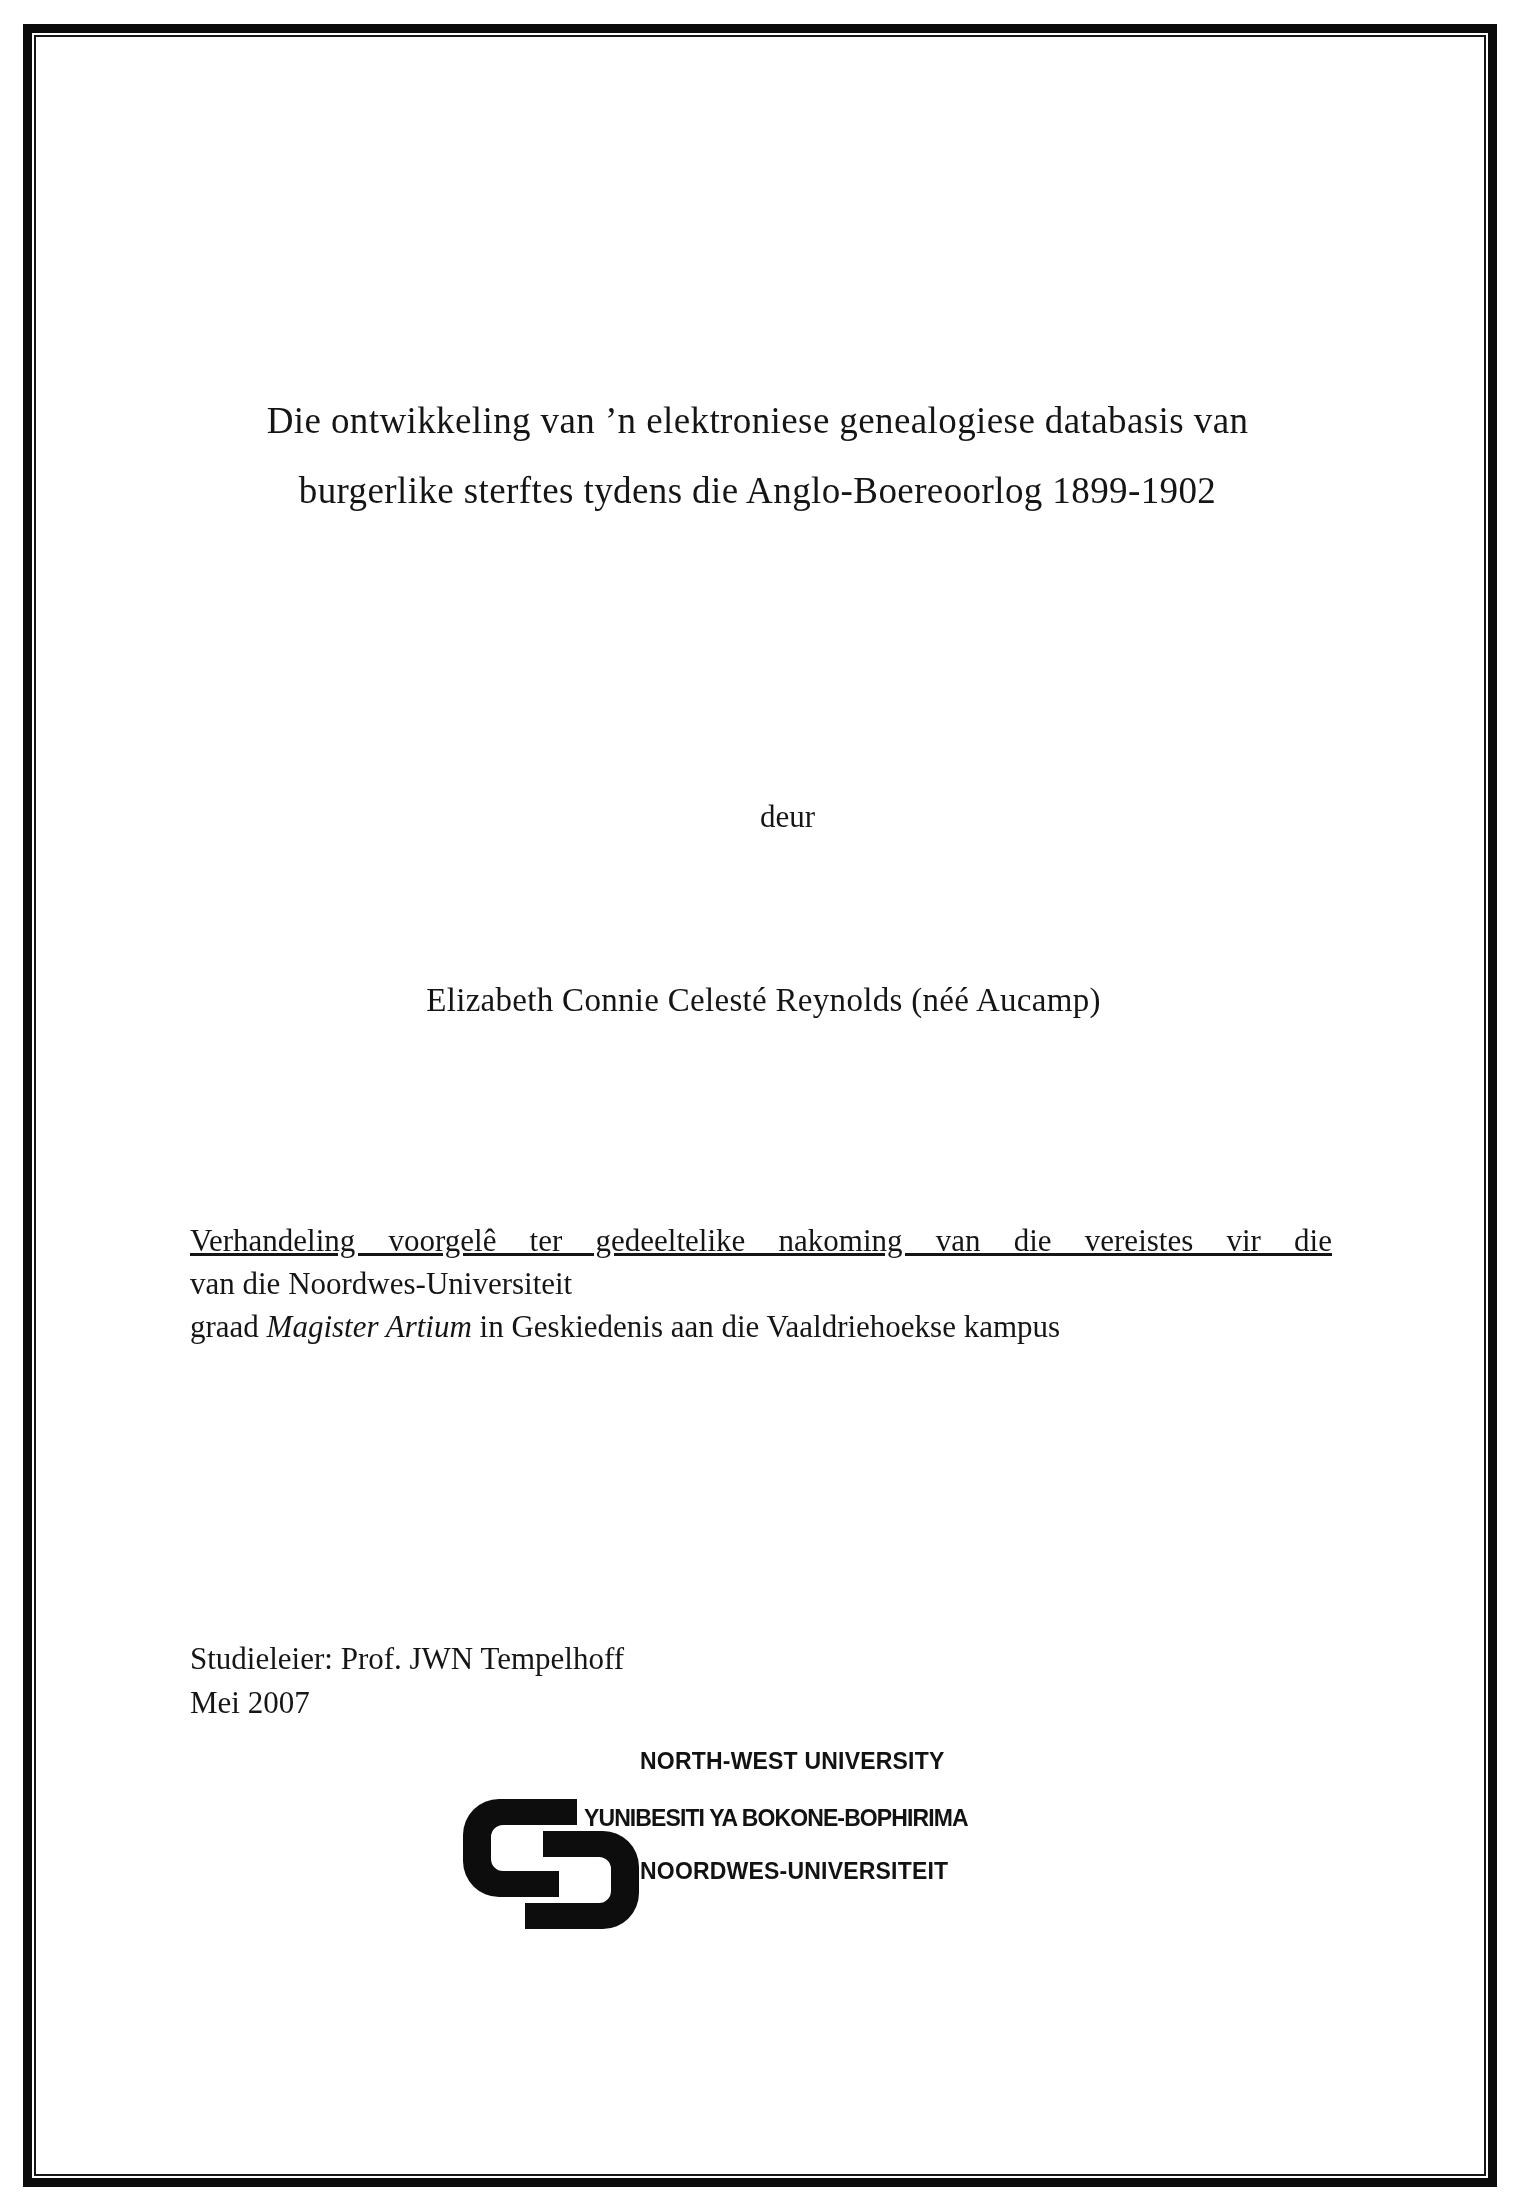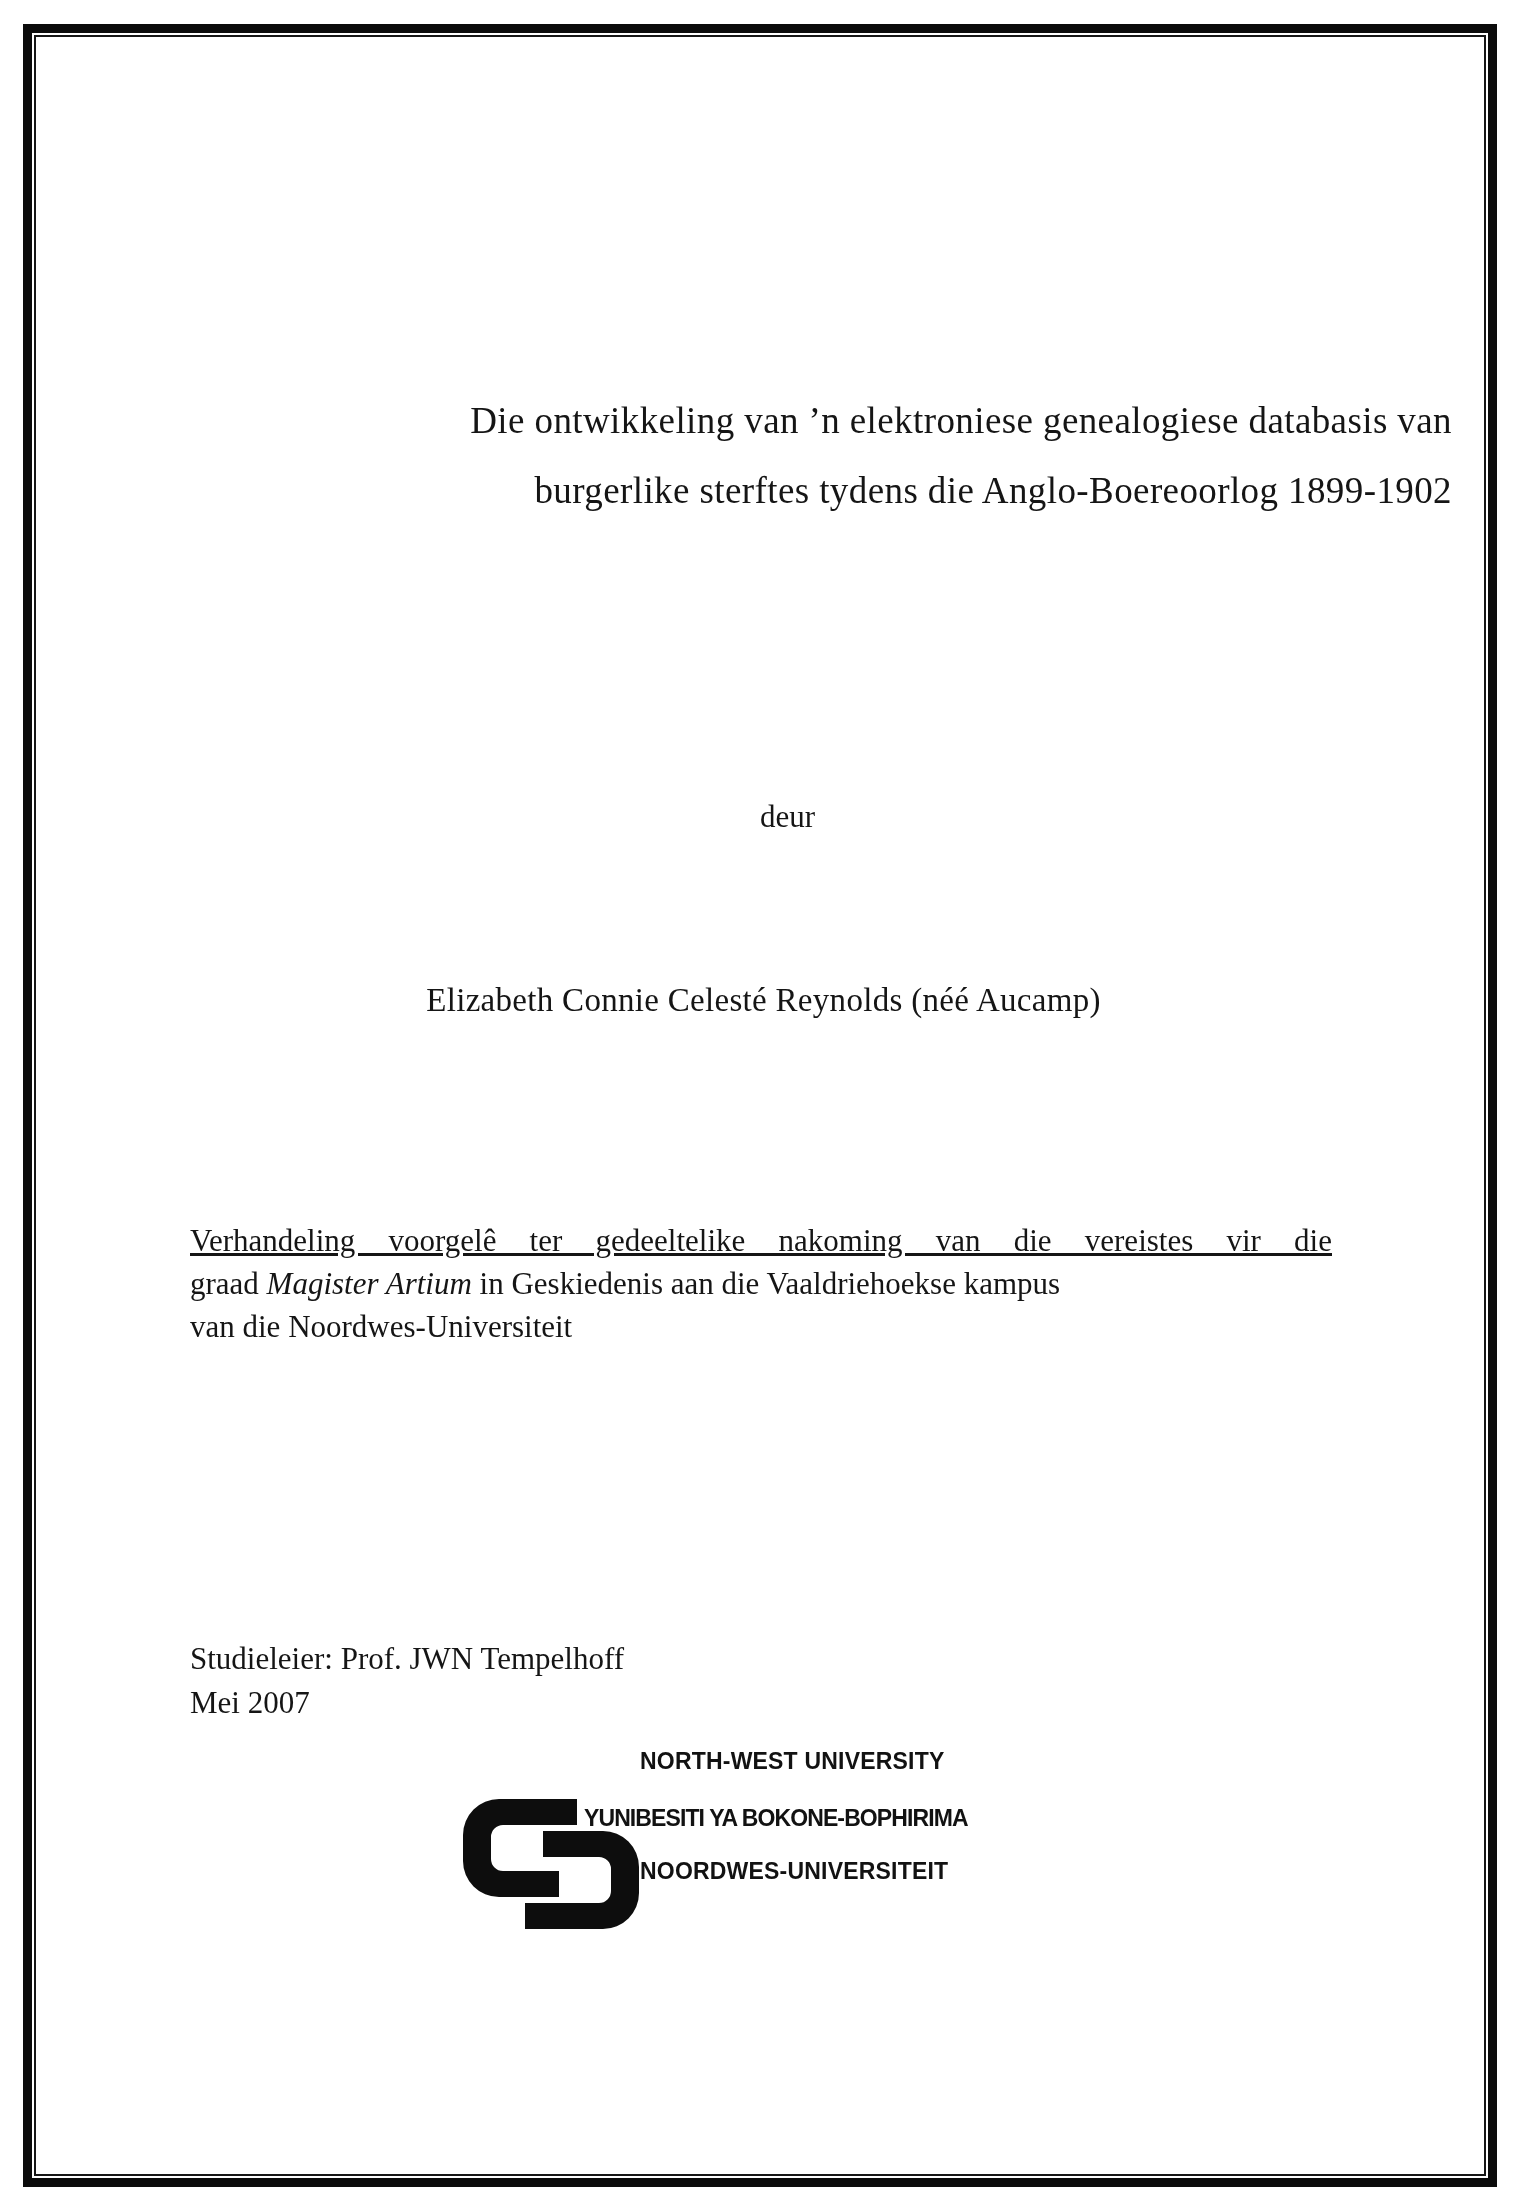--- a/index.html
+++ b/index.html
@@ -18,22 +18,22 @@
     border: 9px solid #0b0b0b;
     box-sizing: border-box;
   }
   .inner-line {
     position: absolute;
     left: 2px; top: 2px; right: 2px; bottom: 2px;
     border: 2px solid #161616;
   }
   .abs { position: absolute; }
   .title-block {
-    left: 70px; right: 75px; top: 386px;
-    text-align: right;
+    left: 70px; right: 82px; top: 386px;
+    text-align: center;
     font-size: 37px;
     line-height: 70px;
     letter-spacing: 0.4px;
   }
   .deur-line {
     left: 0; right: 0; top: 799px;
     text-align: center;
     font-size: 31px;
     margin-left: 48px;
   }
@@ -88,22 +88,22 @@
     <div>Die ontwikkeling van ’n elektroniese genealogiese databasis van</div>
     <div>burgerlike sterftes tydens die Anglo-Boereoorlog 1899-1902</div>
   </div>
 
   <div class="abs deur-line">deur</div>
 
   <div class="abs author-line">Elizabeth Connie Celesté Reynolds (néé Aucamp)</div>
 
   <div class="abs statement-block">
     <div class="statement-justified">Verhandeling voorgelê ter gedeeltelike nakoming van die vereistes vir die</div>
+    <div>van die Noordwes-Universiteit</div>
     <div><span>graad </span><span class="italic">Magister Artium</span><span> in Geskiedenis aan die Vaaldriehoekse kampus</span></div>
-    <div>van die Noordwes-Universiteit</div>
   </div>
 
   <div class="abs supervisor-block">
     <div>Studieleier: Prof. JWN Tempelhoff</div>
     <div>Mei 2007</div>
   </div>
 
   <svg class="abs logo-mark" viewBox="0 0 176 130" xmlns="http://www.w3.org/2000/svg" aria-hidden="true">
     <path d="M 114,0 L 36,0 A 36,36 0 0 0 0,36 L 0,62 A 36,36 0 0 0 36,98 L 96,98 L 96,72 L 40,72 A 12,12 0 0 1 28,60 L 28,38 A 12,12 0 0 1 40,26 L 114,26 Z" fill="#0d0d0d"></path>
     <path transform="rotate(180 88 65)" d="M 114,0 L 36,0 A 36,36 0 0 0 0,36 L 0,62 A 36,36 0 0 0 36,98 L 96,98 L 96,72 L 40,72 A 12,12 0 0 1 28,60 L 28,38 A 12,12 0 0 1 40,26 L 114,26 Z" fill="#0d0d0d"></path>

